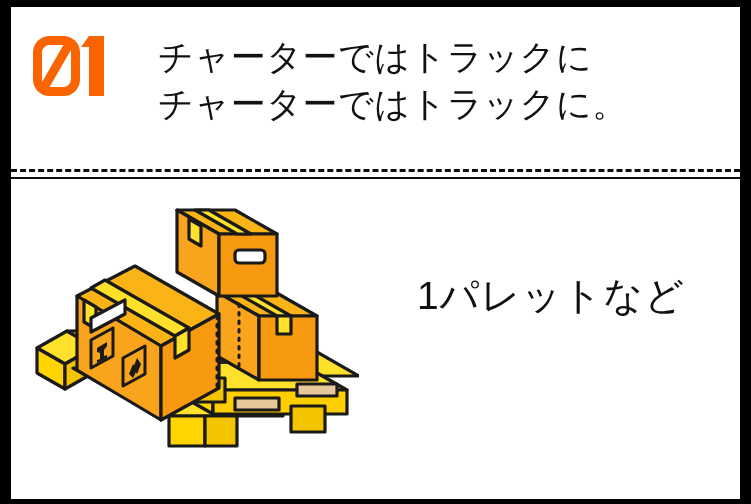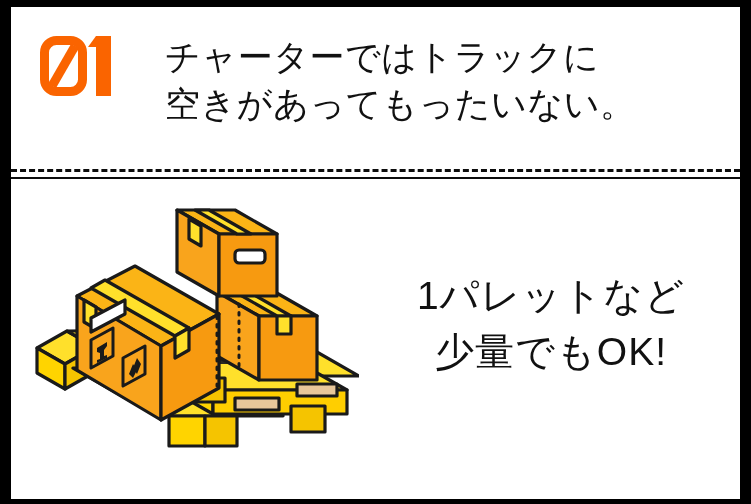--- a/index.html
+++ b/index.html
@@ -29,21 +29,21 @@
     background: #000000;
   }
   .frame-top    { left: 0;  top: 0;     width: 751px; height: 7px; }
   .frame-bottom { left: 0;  bottom: 0;  width: 751px; height: 5px; }
   .frame-left   { left: 0;  top: 0;     width: 11px;  height: 504px; }
   .frame-right  { right: 0; top: 0;     width: 11px;  height: 504px; }
 
   
   .header {
     position: absolute;
-    left: 15px;
+    left: 8px;
     top: 7px;
     width: 715px;
     height: 164px;
     display: flex;
     align-items: flex-start;
     box-sizing: border-box;
   }
 
   .badge-number {
     position: absolute;
@@ -140,21 +140,21 @@
 
         <g fill="#FA6400">
           <rect x="57" y="1" width="15" height="60"></rect>
           <polygon points="57,1 72,1 72,12 49,12"></polygon>
         </g>
       </svg>
     </div>
 
     <div class="headline">
       <span class="headline-line">チャーターではトラックに</span>
-      <span class="headline-line">空きがあってもったいない。</span>
+      <span class="headline-line">チャーターではトラックに。</span>
     </div>
   </div>
 
   <div class="divider-dashed"></div>
   <div class="divider-solid"></div>
 
   <div class="body-area">
 
     <div class="illustration">
       <svg viewBox="0 0 330 300" xmlns="http://www.w3.org/2000/svg">
@@ -280,17 +280,16 @@
           <g stroke="#1A1A1A" stroke-width="3" stroke-dasharray="2.5 6" fill="none">
             <line x1="188" y1="128" x2="188" y2="198"></line>
           </g>
 
         </g>
       </svg>
     </div>
 
     <div class="caption">
       <span class="caption-line">1パレットなど</span>
-      <span class="caption-line">少量でもOK!</span>
     </div>
 
   </div>
 </div>
 
 </body></html>

